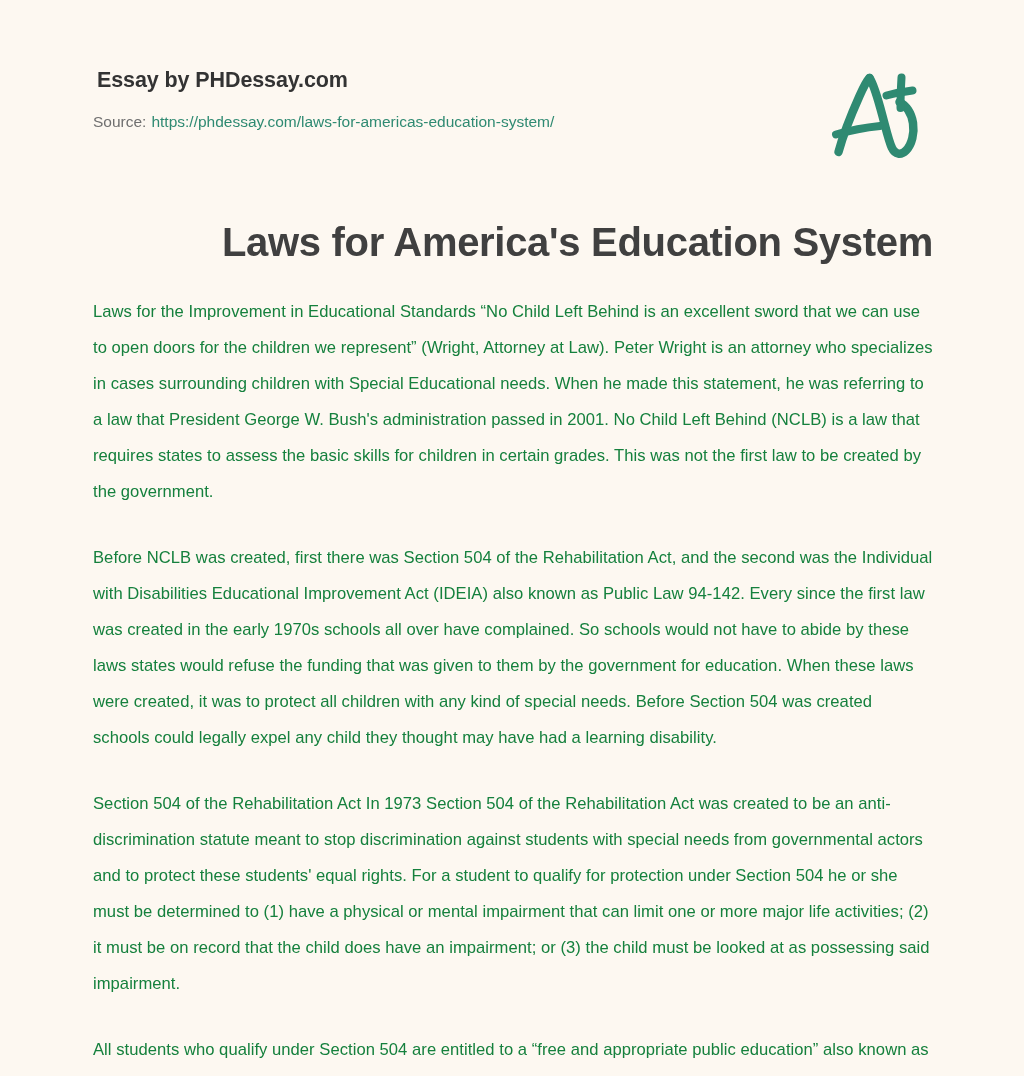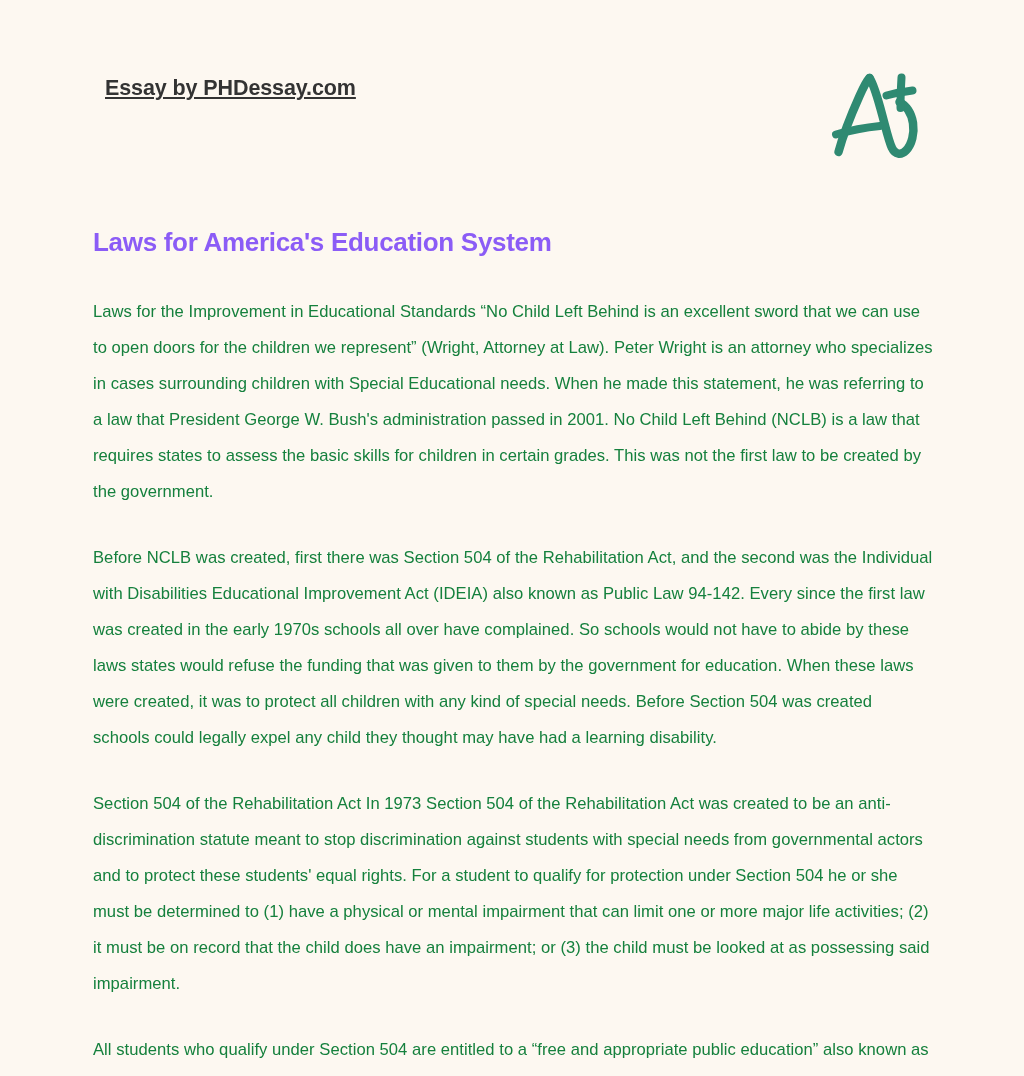--- a/index.html
+++ b/index.html
@@ -37,23 +37,22 @@
     top: 62px;
     width: 700px;
   }
 
   .brand-title {
     font-size: 21.5px;
     font-weight: bold;
     color: #333333;
     letter-spacing: -0.1px;
     line-height: 28px;
-    margin: 12px;
+    margin: 4px;
     white-space: nowrap;
-    text-decoration: underline;
   }
 
   .source-line {
     margin-top: 17px;
     font-size: 15.5px;
     line-height: 22px;
     color: #6f6f6f;
     white-space: nowrap;
   }
 
@@ -83,26 +82,27 @@
 
   
   .article {
     position: absolute;
     left: 93px;
     top: 222px;
     width: 840px;
   }
 
   .article-title {
-    font-size: 26px;
+    font-size: 40px;
     font-weight: bold;
-    color: #8b5cf6;
+    color: #404040;
     line-height: 40px;
     letter-spacing: -0.3px;
     margin: 0 0 32px 0;
+    text-align: right;
   }
 
   .body-text p {
     font-size: 16.6px;
     line-height: 36px;
     color: #15803d;
     margin: 0 0 30px 0;
     text-align: left;
     letter-spacing: 0.04px;
   }
@@ -114,20 +114,23 @@
 </head>
 <body>
 
 <div class="page">
 
   <div class="header">
 
     <div class="brand-block">
       <div class="brand-title">Essay by PHDessay.com</div>
 
+      <div class="source-line">
+        <span class="source-label">Source:</span><a class="source-url" href="#">https://phdessay.com/laws-for-americas-education-system/</a>
+      </div>
     </div>
 
     <div class="logo">
       <svg viewBox="0 0 112 112" xmlns="http://www.w3.org/2000/svg">
         <g fill="none" stroke="#2f8a72" stroke-linecap="round" stroke-linejoin="round">
 
           <path d="M20.5 97 C24 84 33 60 41.5 41 C45.5 32 49 25.5 51.5 23" stroke-width="8.5"></path>
 
           <path d="M51.5 23 C55 28 60 44 64.5 61 C68.5 76 71 87 74 93
                    C77 99.5 83 100.5 88 95.5 C94 89.5 96.5 78 95 68

